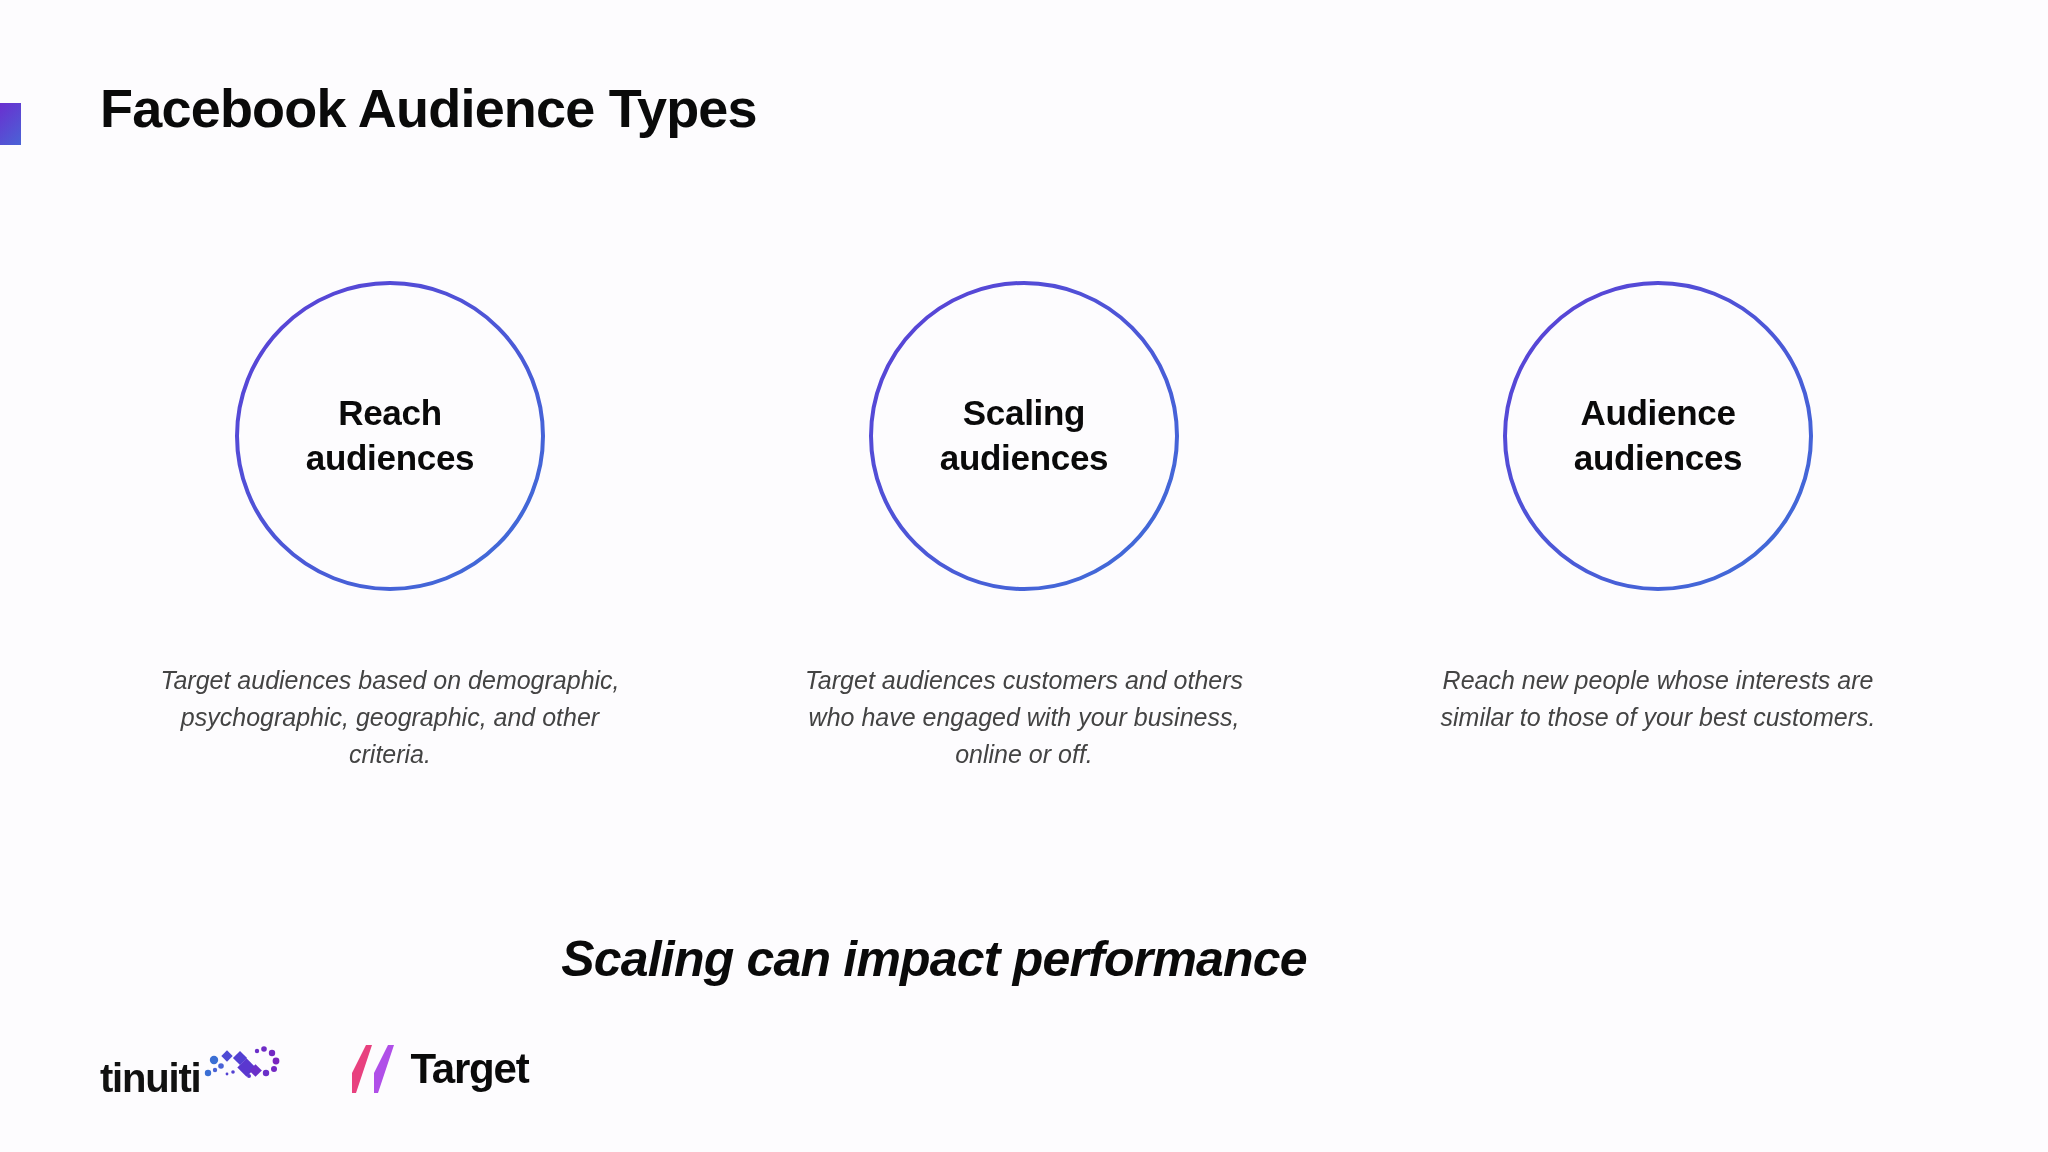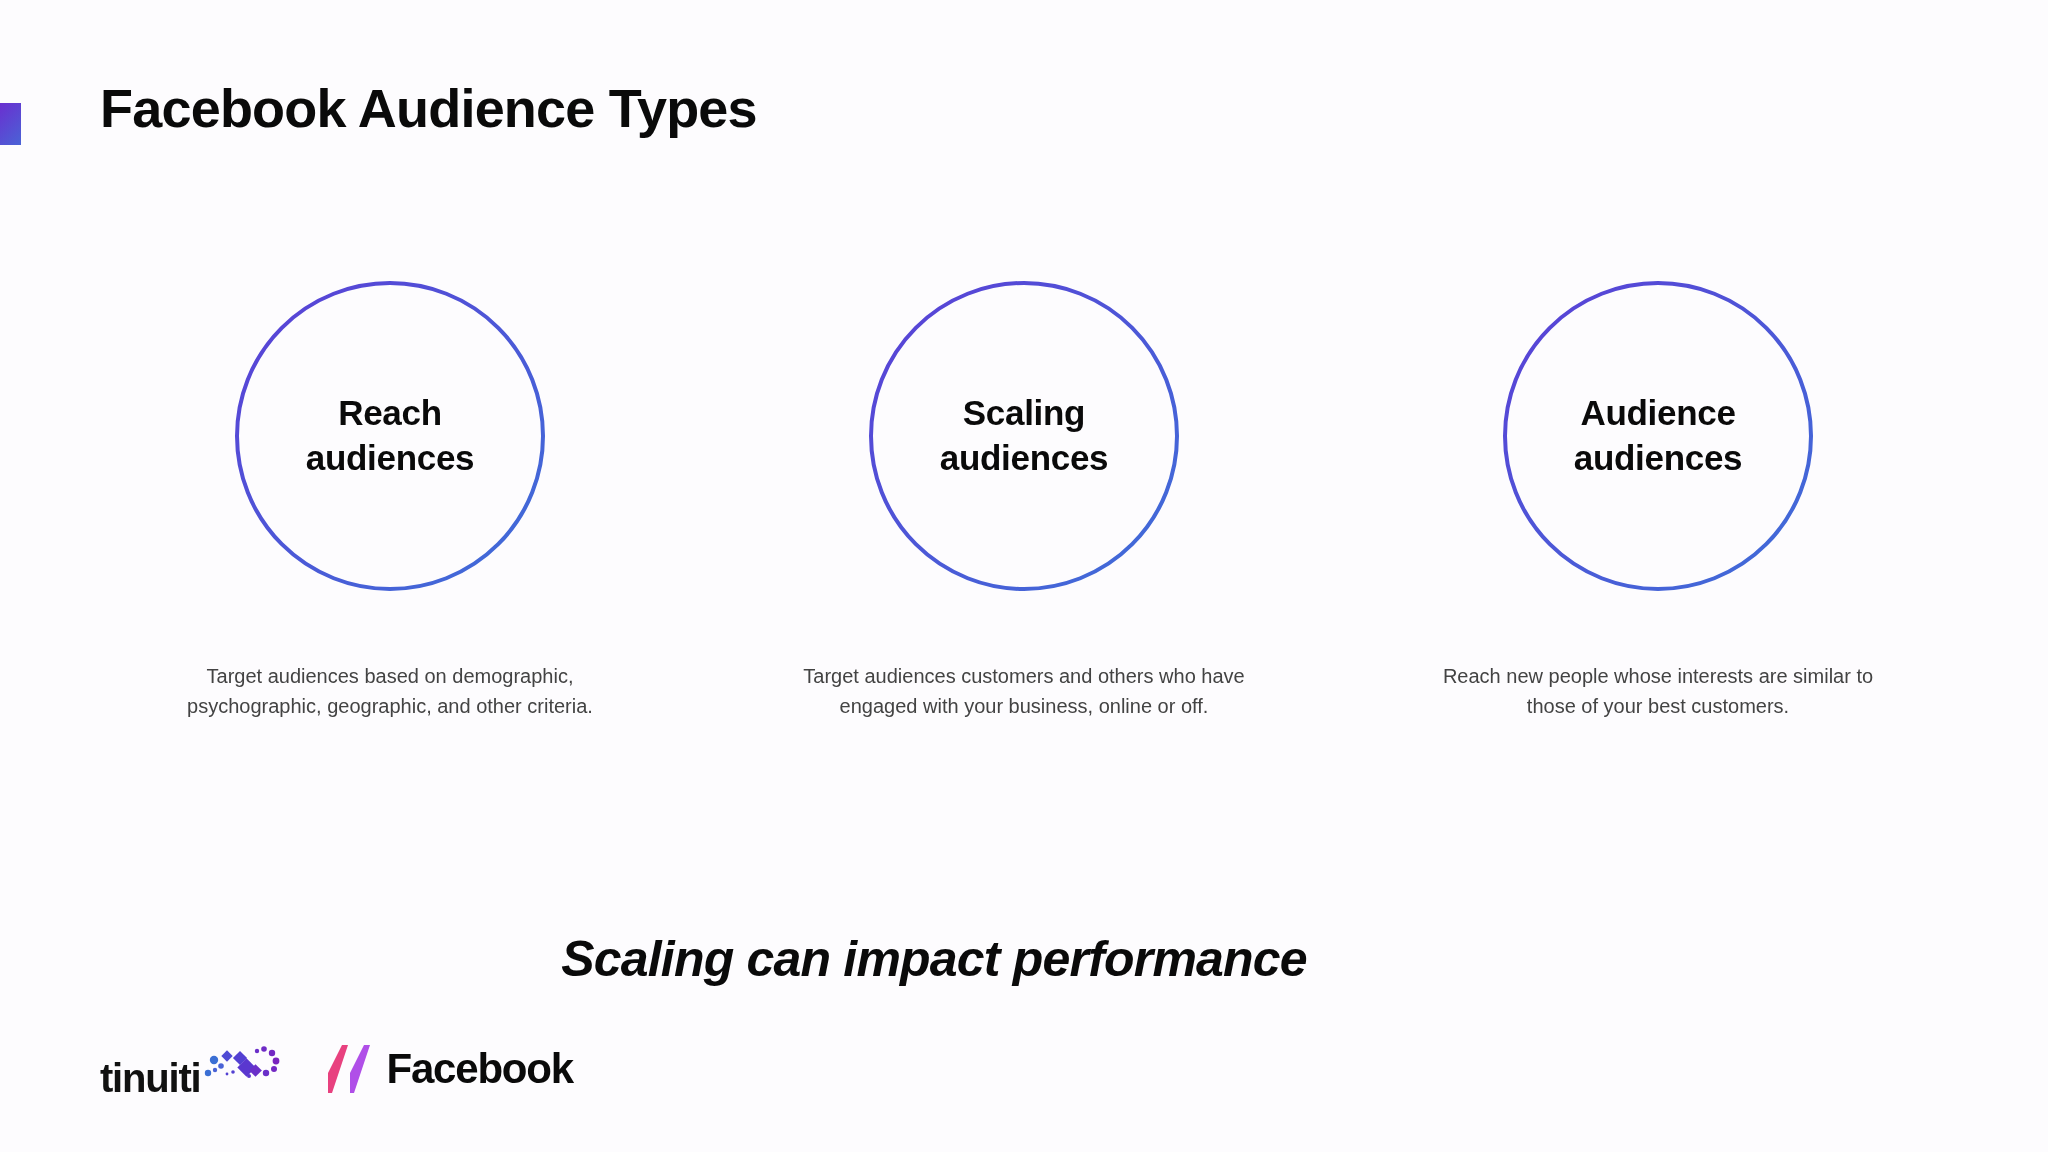--- a/index.html
+++ b/index.html
@@ -81,25 +81,26 @@
     font-weight: bold;
     color: #0a0a0a;
     text-align: center;
     line-height: 1.28;
     letter-spacing: -0.3px;
   }
 
   
   .column-desc {
     margin-top: 70px;
-    font-size: 20px;
+    font-size: 25px;
     line-height: 1.48;
     color: #434343;
     text-align: center;
     width: 460px;
+    font-style: italic;
   }
 
   
   .tagline {
     position: absolute;
     left: 0;
     top: 930px;
     width: 1868px;
     text-align: center;
     font-size: 50px;
@@ -109,21 +110,21 @@
     letter-spacing: -0.8px;
   }
 
   
   .logo-bar {
     position: absolute;
     left: 100px;
     top: 1040px;
     display: flex;
     flex-direction: row;
-    gap: 42px;
+    gap: 66px;
   }
   .logo-tinuiti {
     display: flex;
     flex-direction: row;
     align-items: flex-end;
     gap: 2px;
   }
   .tinuiti-word {
     font-size: 40px;
     font-weight: bold;
@@ -247,16 +248,16 @@
       <circle cx="64" cy="33" r="3.2" fill="#6a2fc9"></circle>
       <circle cx="47" cy="36" r="2.0" fill="#5a37cf"></circle>
     </svg>
   </div>
 
   <div class="logo-faraday">
     <svg class="faraday-mark" viewBox="0 0 46 52">
       <polygon points="16,2 22,2 6,50 2,50 2,30" fill="#e8417f"></polygon>
       <polygon points="38,2 44,2 28,50 24,50 24,30" fill="#b04fe8"></polygon>
     </svg>
-    <div class="faraday-word">Facebook</div>
+    <div class="faraday-word">Target</div>
   </div>
 
 </div>
 
 </body></html>

